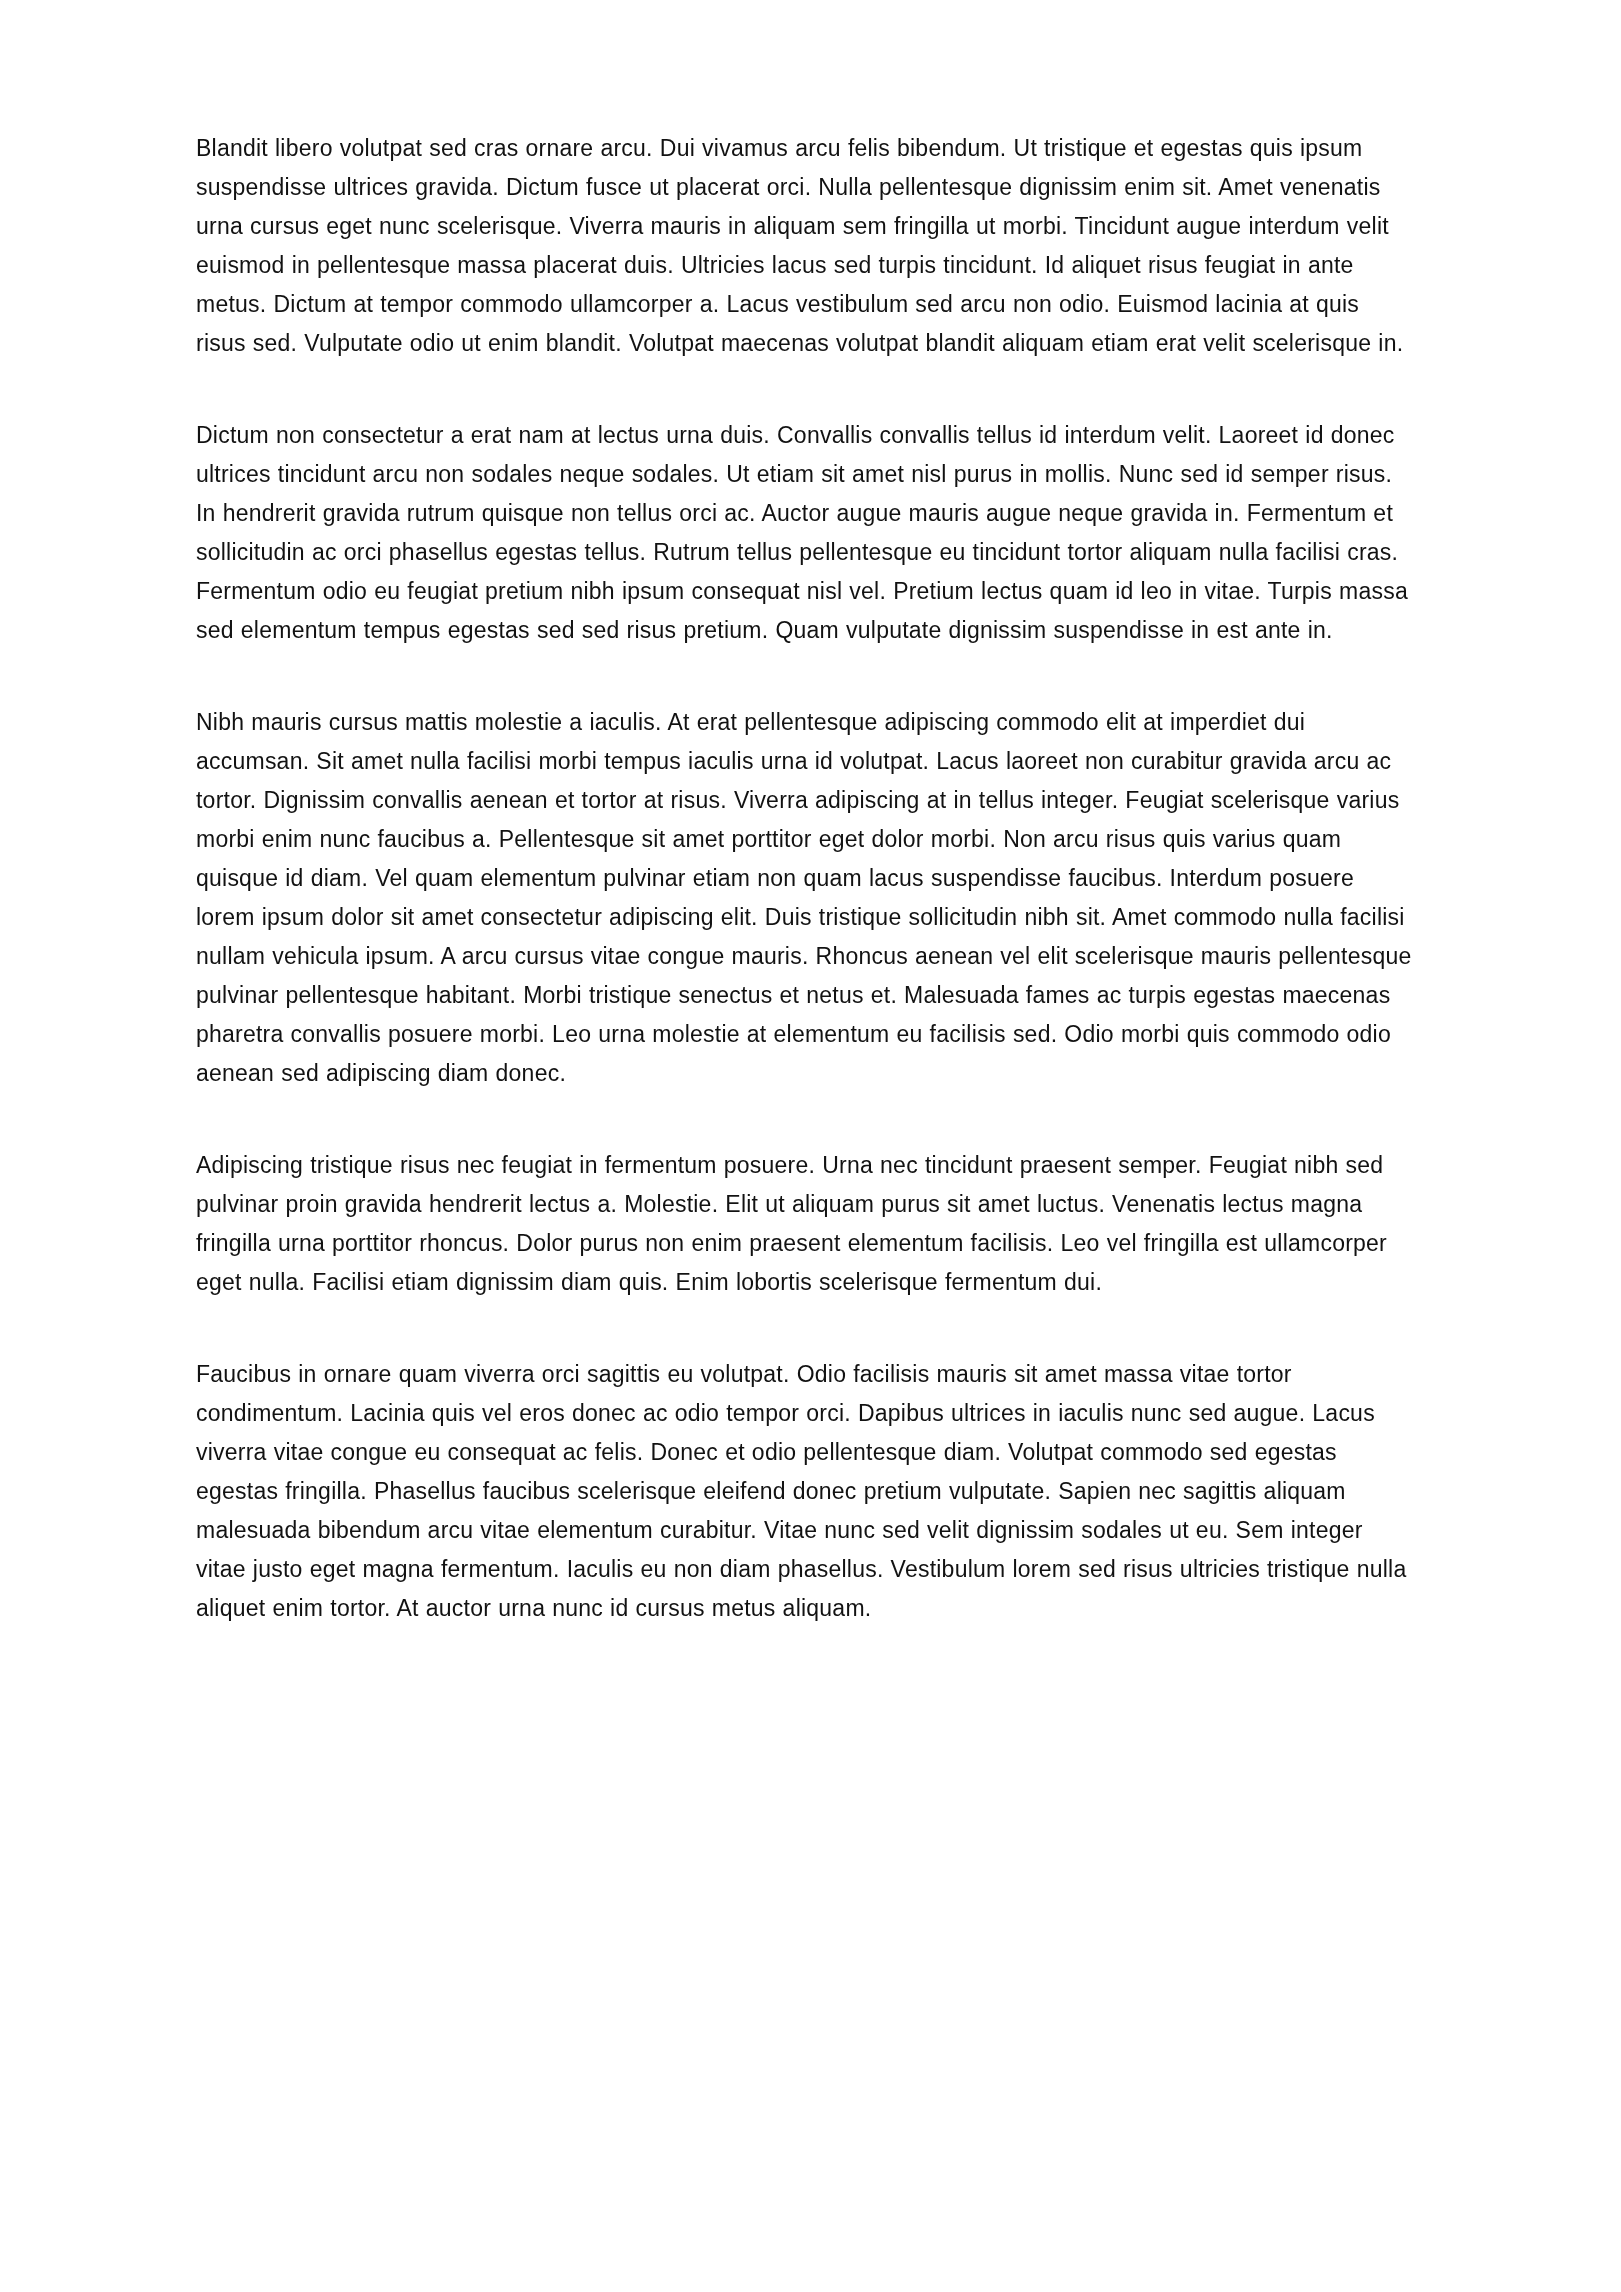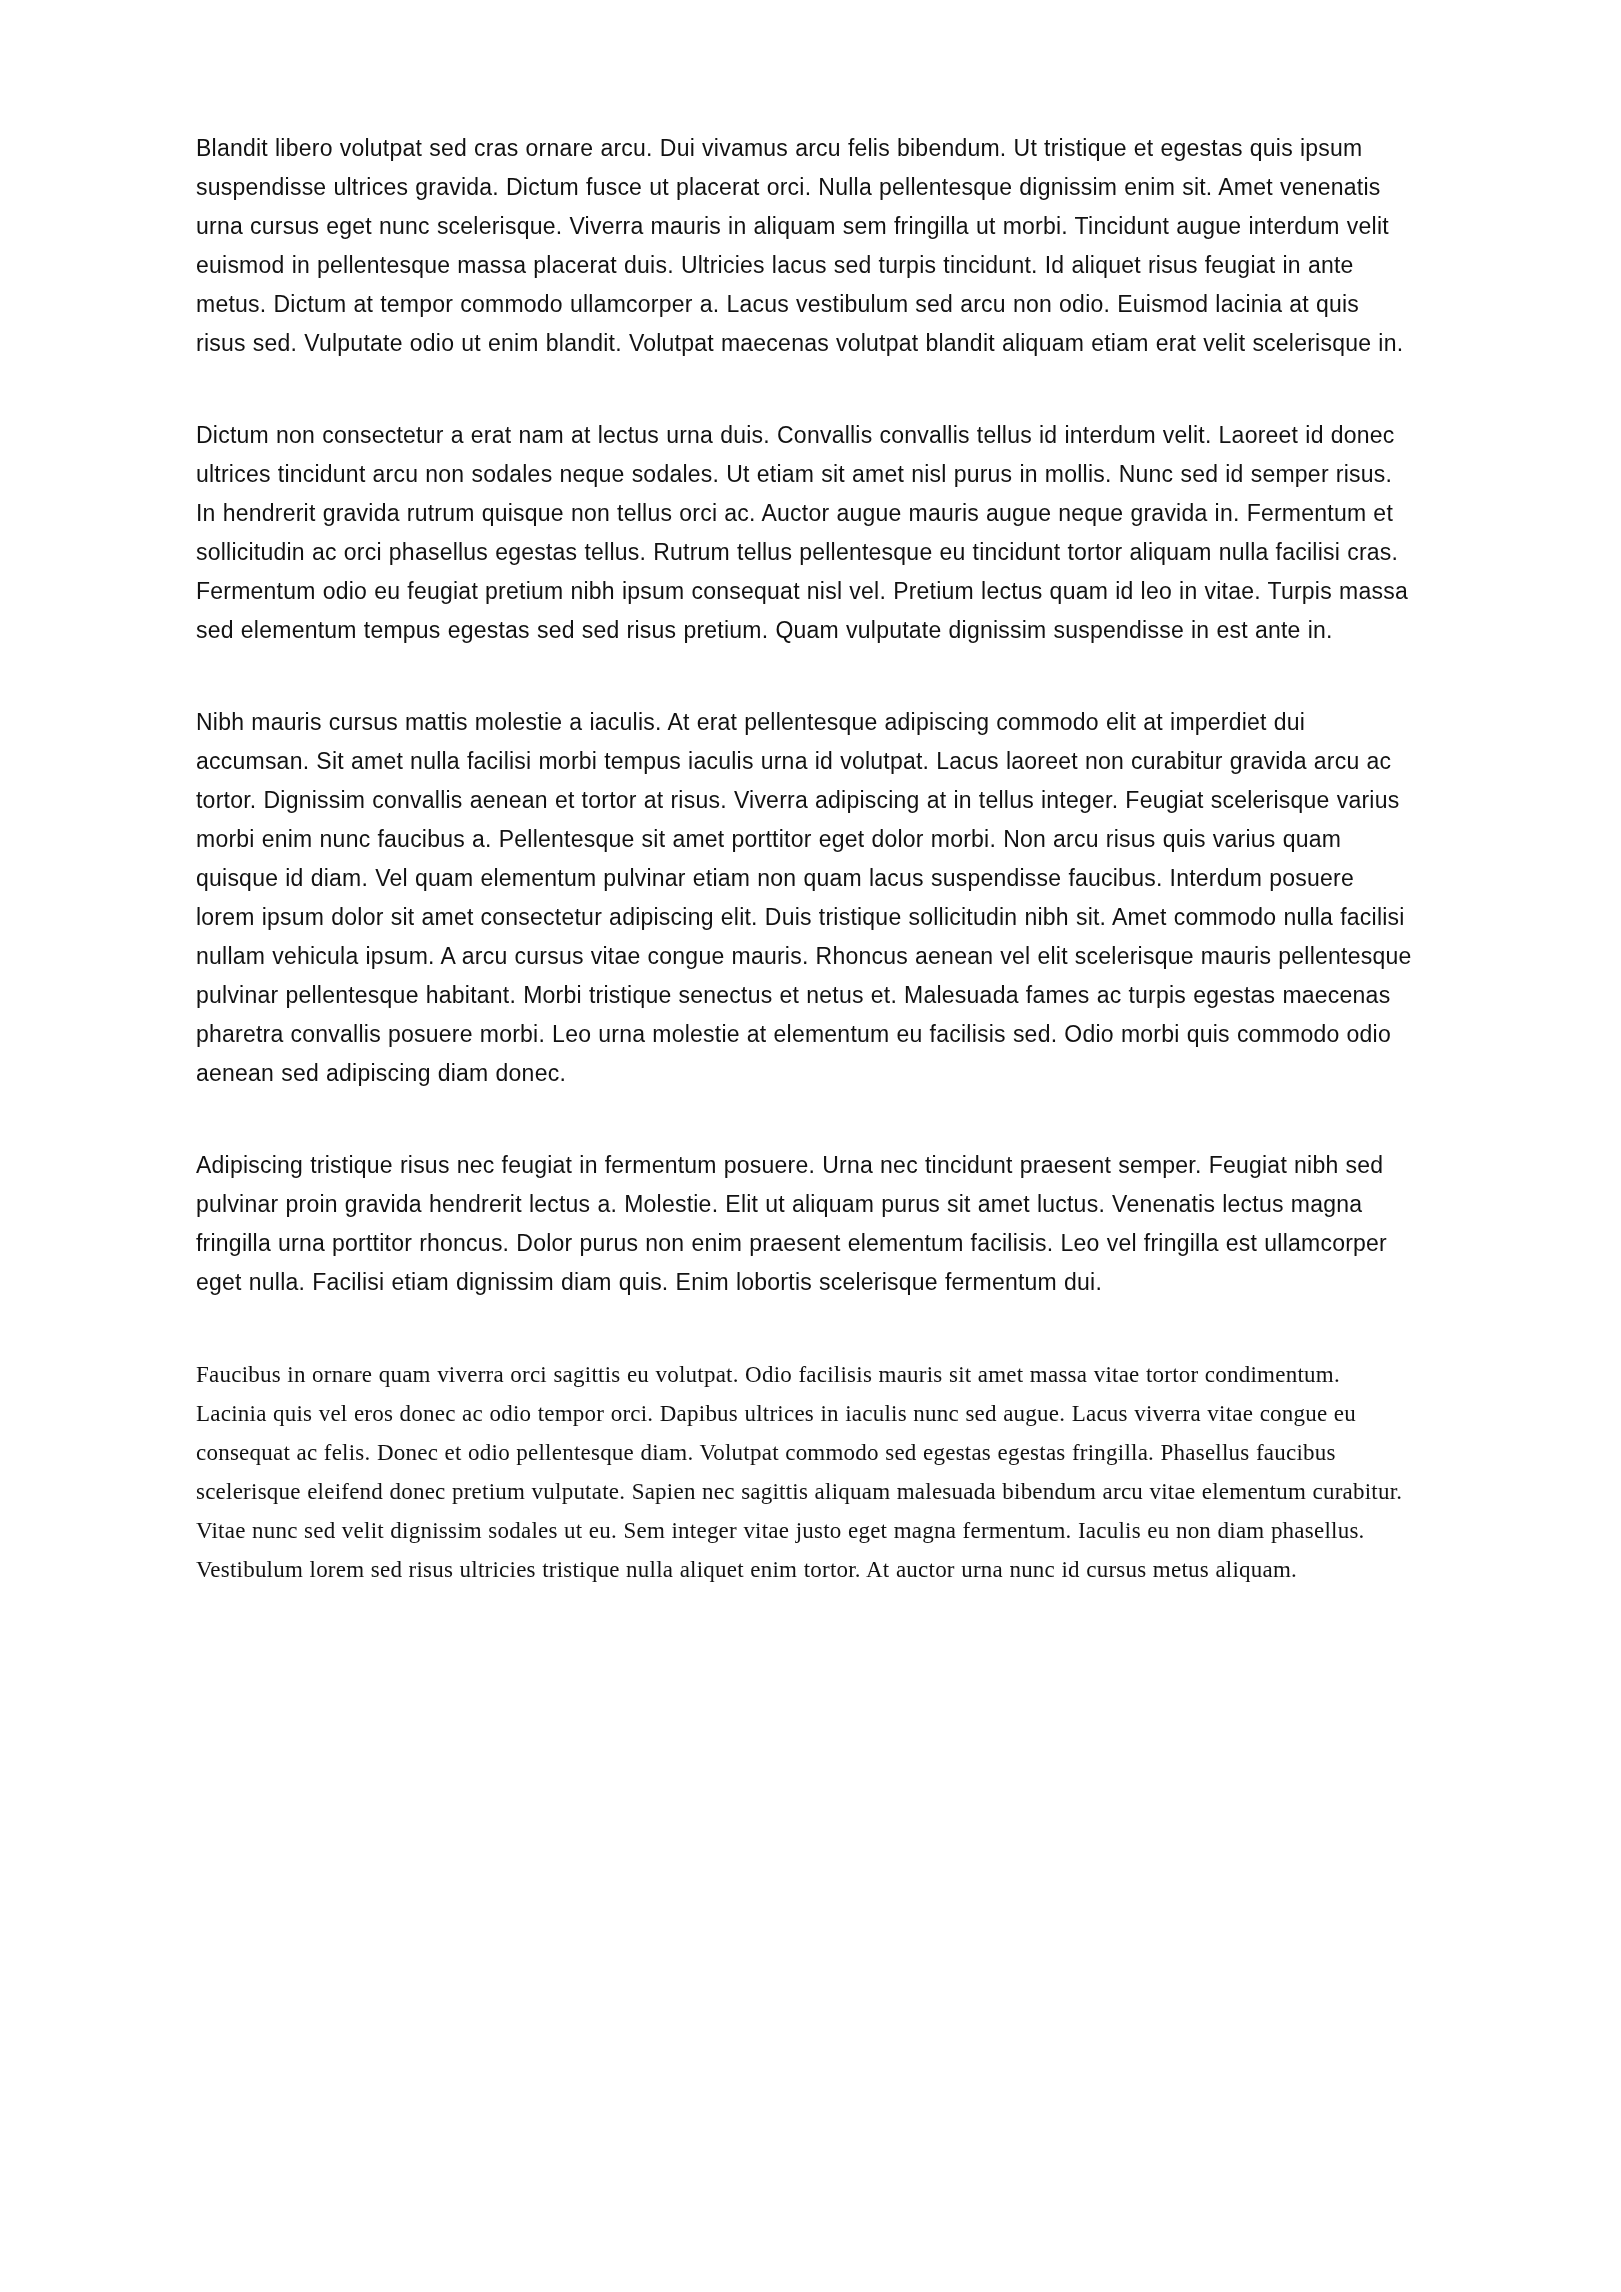--- a/index.html
+++ b/index.html
@@ -27,21 +27,20 @@
     font-size: 23px;
     line-height: 39px;
     color: #121212;
     text-align: left;
     margin: 0 11px 53px 0;
     letter-spacing: 0.01em;
     word-spacing: 0.02em;
   }
   .para:last-child {
     margin-bottom: 0;
-    font-family: Liberation Serif, serif;
   }
 </style>
 </head>
 <body>
 
 <div class="page">
   <div class="doc-body">
     <p class="para">Blandit libero volutpat sed cras ornare arcu. Dui vivamus arcu felis bibendum. Ut tristique et egestas quis ipsum suspendisse ultrices gravida. Dictum fusce ut placerat orci. Nulla pellentesque dignissim enim sit. Amet venenatis urna cursus eget nunc scelerisque. Viverra mauris in aliquam sem fringilla ut morbi. Tincidunt augue interdum velit euismod in pellentesque massa placerat duis. Ultricies lacus sed turpis tincidunt. Id aliquet risus feugiat in ante metus. Dictum at tempor commodo ullamcorper a. Lacus vestibulum sed arcu non odio. Euismod lacinia at quis risus sed. Vulputate odio ut enim blandit. Volutpat maecenas volutpat blandit aliquam etiam erat velit scelerisque in.</p>
     <p class="para">Dictum non consectetur a erat nam at lectus urna duis. Convallis convallis tellus id interdum velit. Laoreet id donec ultrices tincidunt arcu non sodales neque sodales. Ut etiam sit amet nisl purus in mollis. Nunc sed id semper risus. In hendrerit gravida rutrum quisque non tellus orci ac. Auctor augue mauris augue neque gravida in. Fermentum et sollicitudin ac orci phasellus egestas tellus. Rutrum tellus pellentesque eu tincidunt tortor aliquam nulla facilisi cras. Fermentum odio eu feugiat pretium nibh ipsum consequat nisl vel. Pretium lectus quam id leo in vitae. Turpis massa sed elementum tempus egestas sed sed risus pretium. Quam vulputate dignissim suspendisse in est ante in.</p>
     <p class="para">Nibh mauris cursus mattis molestie a iaculis. At erat pellentesque adipiscing commodo elit at imperdiet dui accumsan. Sit amet nulla facilisi morbi tempus iaculis urna id volutpat. Lacus laoreet non curabitur gravida arcu ac tortor. Dignissim convallis aenean et tortor at risus. Viverra adipiscing at in tellus integer. Feugiat scelerisque varius morbi enim nunc faucibus a. Pellentesque sit amet porttitor eget dolor morbi. Non arcu risus quis varius quam quisque id diam. Vel quam elementum pulvinar etiam non quam lacus suspendisse faucibus. Interdum posuere lorem ipsum dolor sit amet consectetur adipiscing elit. Duis tristique sollicitudin nibh sit. Amet commodo nulla facilisi nullam vehicula ipsum. A arcu cursus vitae congue mauris. Rhoncus aenean vel elit scelerisque mauris pellentesque pulvinar pellentesque habitant. Morbi tristique senectus et netus et. Malesuada fames ac turpis egestas maecenas pharetra convallis posuere morbi. Leo urna molestie at elementum eu facilisis sed. Odio morbi quis commodo odio aenean sed adipiscing diam donec.</p>

